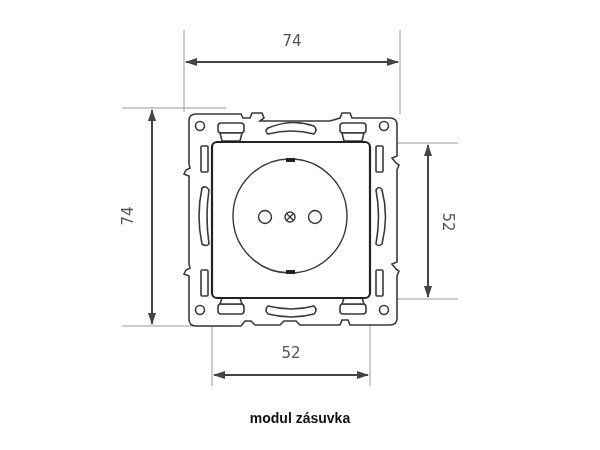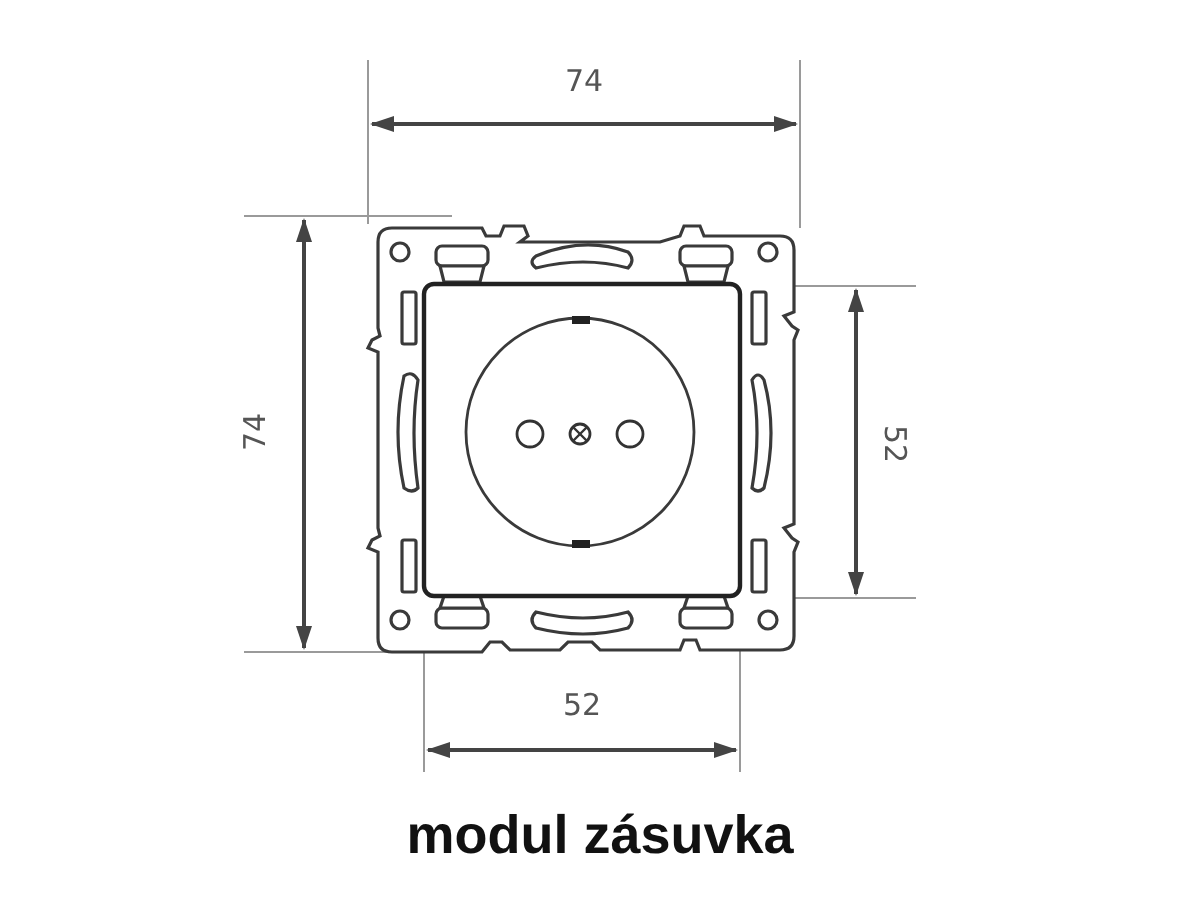--- a/index.html
+++ b/index.html
@@ -3,21 +3,21 @@
   <meta charset="utf-8">
   <style>
     html, body { margin: 0; padding: 0; background: #ffffff; }
     body { width: 600px; height: 450px; position: relative; overflow: hidden; font-family: "DejaVu Sans", sans-serif; }
     #diagram { position: absolute; left: 0; top: 0; width: 600px; height: 450px; }
     .dim-label { position: absolute; font-family: "DejaVu Sans", sans-serif; font-size: 15px; color: #555555; line-height: 1; }
     .rot-left { transform: translate(-50%, -50%) rotate(-90deg); }
     .rot-right { transform: translate(-50%, -50%) rotate(90deg); }
     .centered { transform: translate(-50%, -50%); }
     .caption { position: absolute; left: 300px; top: 418px; transform: translate(-50%, -50%);
-      font-family: "Liberation Sans", sans-serif; font-weight: bold; font-size: 27px; color: #111111; white-space: nowrap; }
+      font-family: "Liberation Sans", sans-serif; font-weight: bold; font-size: 14px; color: #111111; white-space: nowrap; }
   </style>
 </head>
 <body>
 
 <svg id="diagram" viewBox="0 0 600 450" xmlns="http://www.w3.org/2000/svg">
   <defs>
     <marker id="arrow" viewBox="0 0 12 8" refX="11" refY="4" markerWidth="12" markerHeight="8" orient="auto-start-reverse" markerUnits="userSpaceOnUse">
       <path d="M0,0 L12,4 L0,8 Z" fill="#444444"></path>
     </marker>
   </defs>

